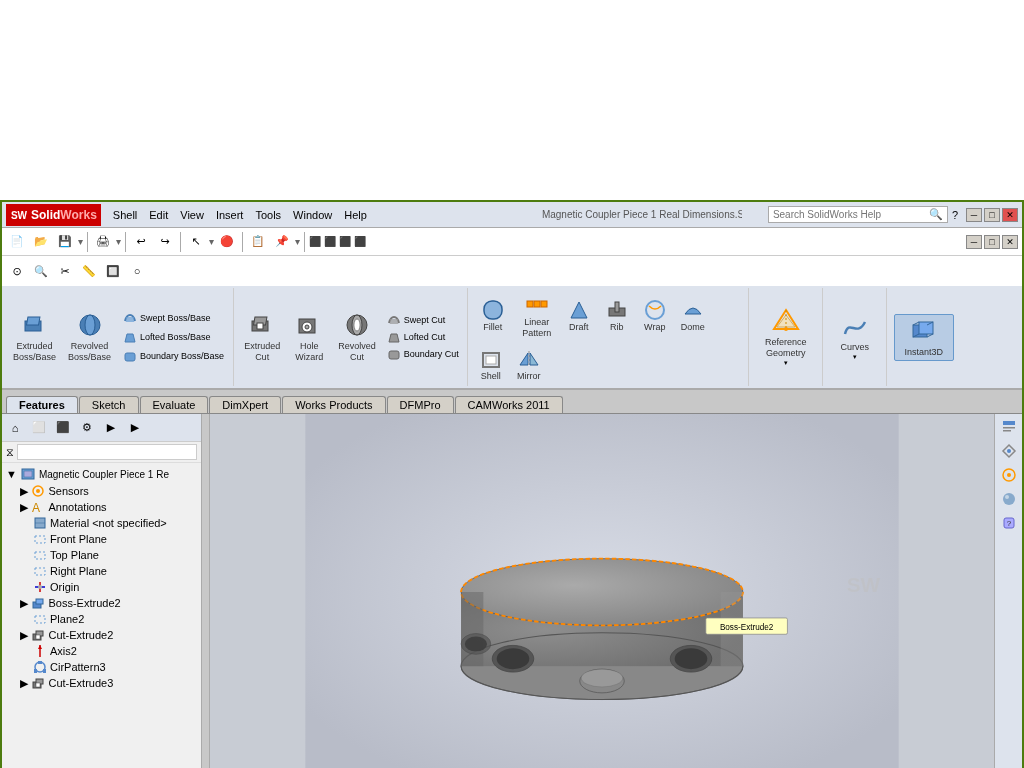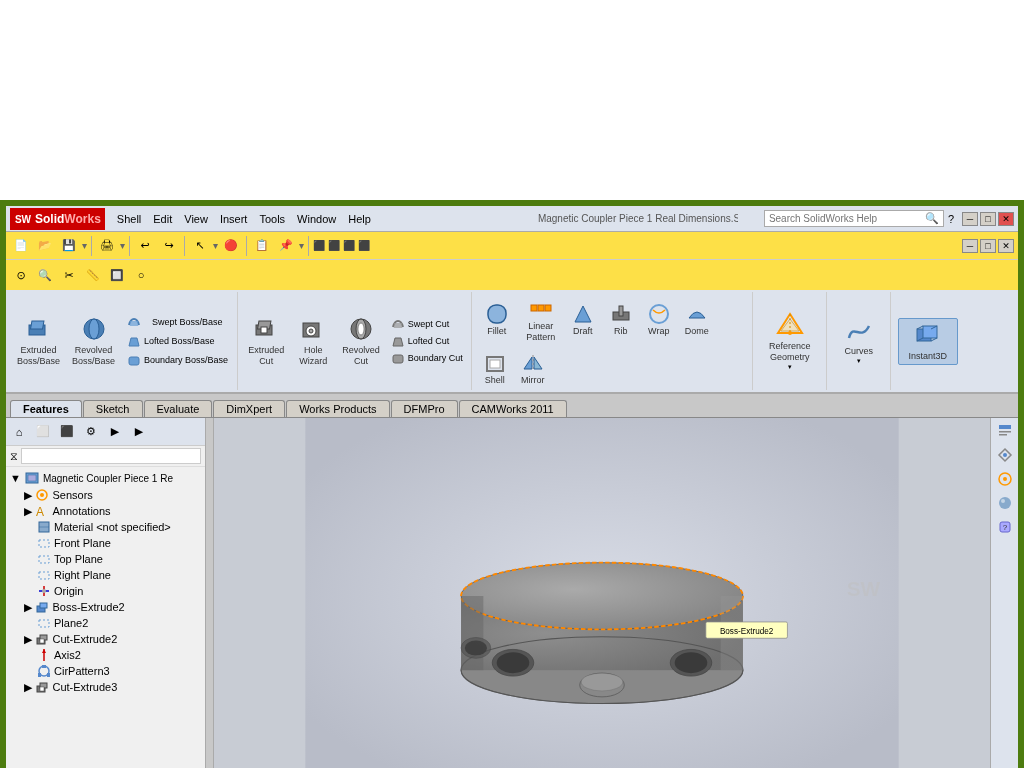--- a/index.html
+++ b/index.html
@@ -2,21 +2,21 @@
 <html><head>
   <meta charset="utf-8">
   <style>
     * { margin: 0; padding: 0; box-sizing: border-box; }
     body { width: 1024px; height: 768px; overflow: hidden; font-family: 'Segoe UI', Arial, sans-serif; font-size: 11px; background: #d4d0c8; }
 
     
     .title-area { height: 200px; background: white; }
 
     
-    .app-window { position: absolute; top: 200px; left: 0; right: 0; bottom: 0; background: #fde047; border: 6px solid #4d7c0f; }
+    .app-window { position: absolute; top: 200px; left: 0; right: 0; bottom: 0; background: #ffffff; border: 2px solid #4d7c0f; }
 
     
     .menu-bar { height: 26px; background: #dde3ed; display: flex; align-items: center; padding: 0 4px; border-bottom: 1px solid #aaa; }
     .menu-bar-logo { background: #cc0000; color: white; font-weight: bold; font-size: 12px; padding: 2px 4px; margin-right: 6px; display: flex; align-items: center; }
     .menu-bar-logo span { color: white; font-size: 13px; }
     .menu-item { padding: 2px 6px; cursor: pointer; font-size: 11px; color: #000; }
     .menu-spacer { flex: 1; }
     .search-box { display: flex; align-items: center; background: white; border: 1px solid #aaa; padding: 1px 4px; width: 180px; }
     .search-box input { border: none; outline: none; font-size: 11px; flex: 1; color: #666; }
     .window-controls { display: flex; gap: 2px; margin-left: 8px; }
@@ -154,21 +154,21 @@
         <div>
           <svg width="28" height="28" viewBox="0 0 28 28">
             <ellipse cx="14" cy="14" rx="10" ry="10" fill="#4a7fb5" stroke="#2a5f95" stroke-width="1"></ellipse>
             <ellipse cx="14" cy="14" rx="5" ry="10" fill="#6a9fd5" stroke="#2a5f95" stroke-width="1"></ellipse>
           </svg>
         </div>
         <div class="label" style="font-size:9px;text-align:center;line-height:1.2">Revolved<br>Boss/Base</div>
       </div>
 
       <div style="display:flex;flex-direction:column;gap:1px">
-        <div style="display:flex;align-items:center;gap:11px;padding:1px 4px;cursor:pointer;border:1px solid transparent;border-radius:2px" class="ri">
+        <div style="display:flex;align-items:center;gap:3px;padding:1px 4px;cursor:pointer;border:1px solid transparent;border-radius:2px" class="ri">
           <svg width="14" height="14" viewBox="0 0 14 14">
               <path d="M2 10 C4 2 10 2 12 10" fill="none" stroke="#4a7fb5" stroke-width="2"></path>
               <rect x="3" y="6" width="8" height="5" fill="#6a9fd5" opacity="0.7"></rect>
             </svg>
           <span style="font-size:9px">Swept Boss/Base</span>
         </div>
         <div style="display:flex;align-items:center;gap:3px;padding:1px 4px;cursor:pointer;border:1px solid transparent;border-radius:2px">
           <svg width="14" height="14" viewBox="0 0 14 14">
               <polygon points="2,12 12,12 10,4 4,4" fill="#6a9fd5" stroke="#4a7fb5" stroke-width="1"></polygon>
             </svg>

